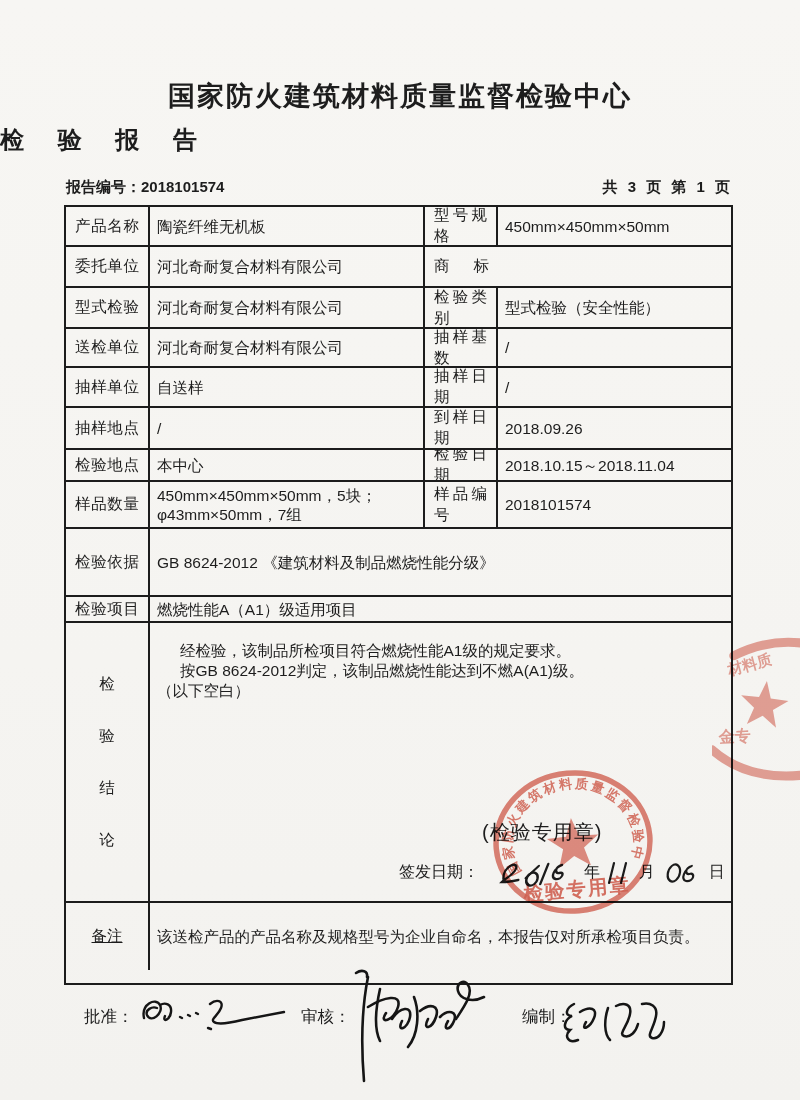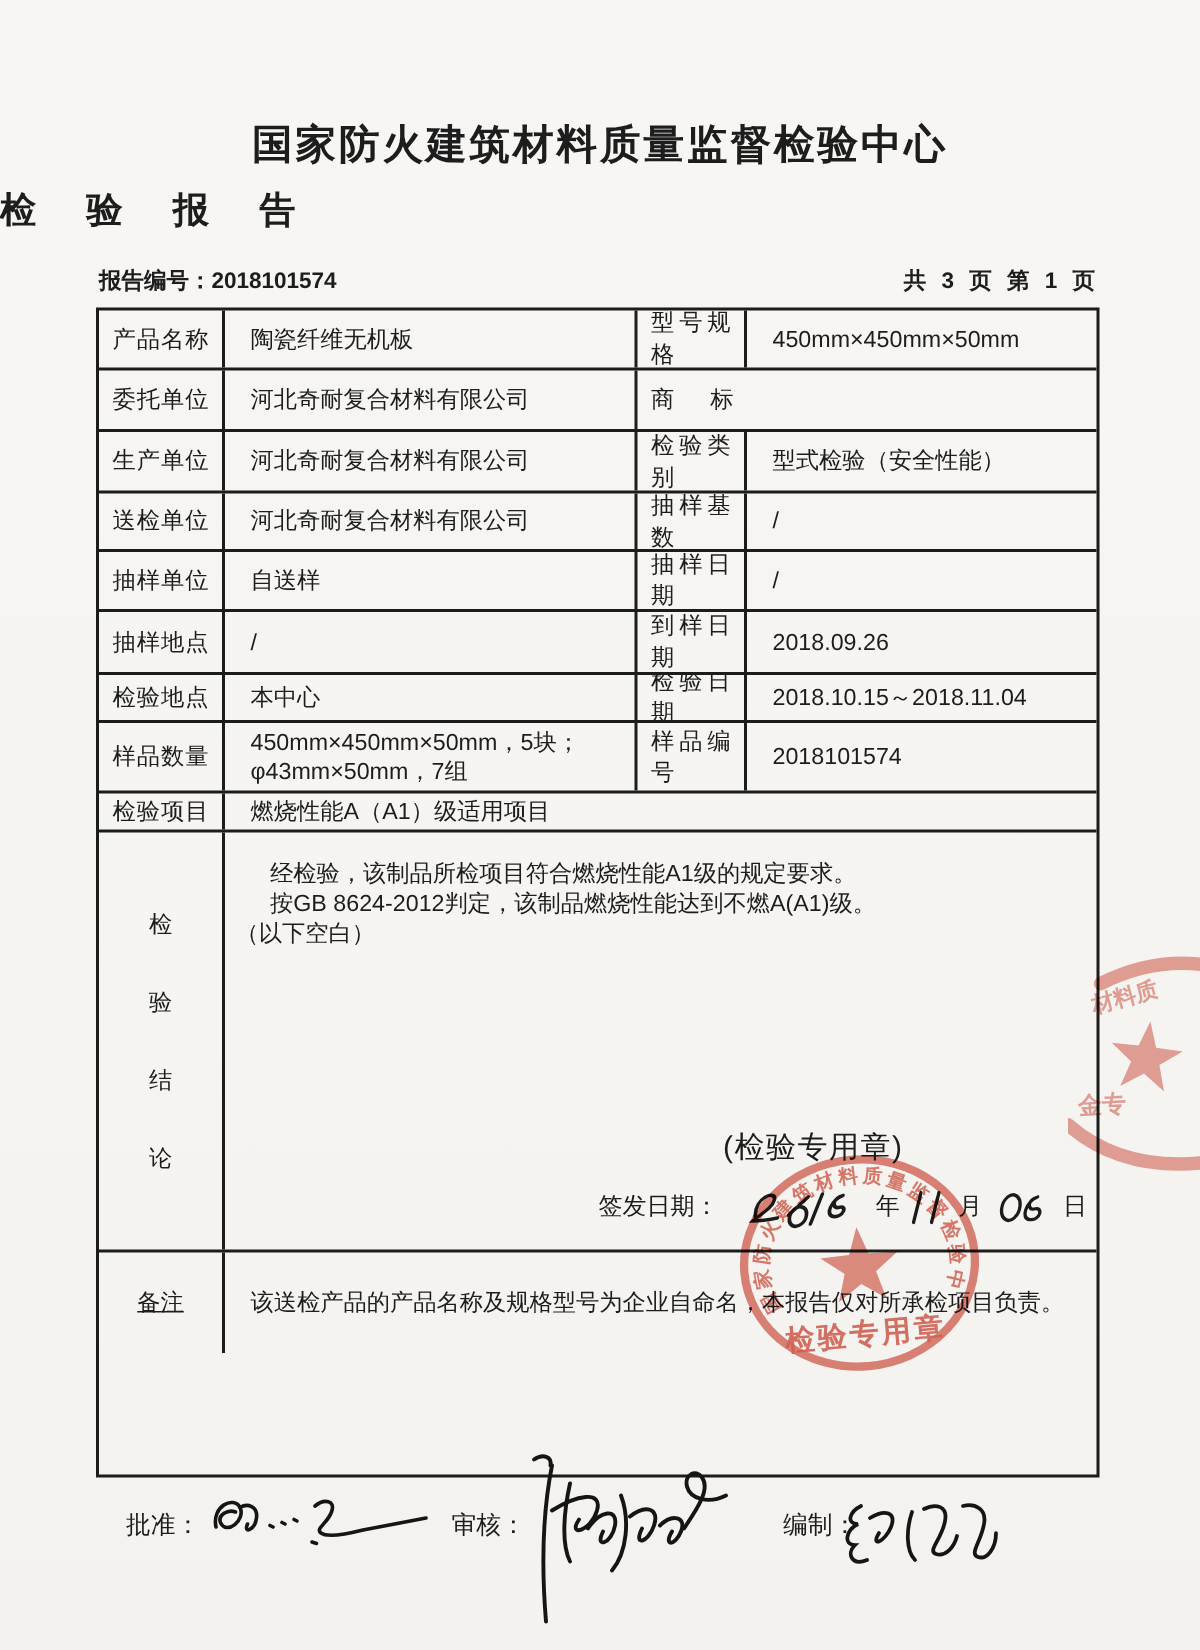--- a/index.html
+++ b/index.html
@@ -35,21 +35,21 @@
     border:2px solid #1c1c1c;box-sizing:border-box;
     font-size:15.5px;
   }
   .trow{display:grid;grid-template-columns:84px 275px 73px 1fr;border-bottom:2px solid #1c1c1c;box-sizing:border-box;}
   .trow.full{grid-template-columns:84px 1fr;}
   .trow:last-child{border-bottom:none;}
   .trow>div{border-right:2px solid #1c1c1c;box-sizing:border-box;display:flex;align-items:center;overflow:hidden;}
   .trow>div:last-child{border-right:none;}
   .lab{flex:1;text-align:justify;text-align-last:justify;padding:0 9px;font-weight:bold;font-weight:normal;}
   .lab.center{text-align:center;text-align-last:center;text-decoration:underline;}
-  .val{padding-left:17px;line-height:19px;}
+  .val{padding-left:7px;line-height:19px;}
   .h40{height:40px}.h41{height:41px}.h39{height:39px}.h42{height:42px}
   .h32{height:32px}.h47{height:47px}.h68{height:68px}.h43{height:26px}
   .h280{height:280px}.hfill{height:67px}
   
   .concl-label{flex-direction:column;justify-content:center;gap:31px;}
   .concl-label span{display:block;}
   .concl-body{position:relative;display:block !important;}
   .concl-body p{margin:0;line-height:20px;}
   .cp1{padding-top:18px;margin-left:30px !important;}
   .cp2{margin-top:20px;margin-left:30px !important;}
@@ -95,21 +95,21 @@
           <span class="lab">委托单位</span>
         </div>
       <div class="val">河北奇耐复合材料有限公司</div>
       <div>
           <span class="lab">商标</span>
         </div>
     </div>
 
     <div class="trow h41">
       <div>
-          <span class="lab">生产单位</span>
+          <span class="lab">型式检验</span>
         </div>
       <div class="val">河北奇耐复合材料有限公司</div>
       <div>
           <span class="lab">检验类别</span>
         </div>
       <div class="val">型式检验（安全性能）</div>
     </div>
 
     <div class="trow h39">
       <div>
@@ -159,20 +159,26 @@
       <div>
           <span class="lab">样品数量</span>
         </div>
       <div class="val">450mm×450mm×50mm，5块；φ43mm×50mm，7组</div>
       <div>
           <span class="lab">样品编号</span>
         </div>
       <div class="val">2018101574</div>
     </div>
 
+    <div class="trow full h68">
+      <div>
+          <span class="lab">检验依据</span>
+        </div>
+      <div class="val">GB 8624-2012 《建筑材料及制品燃烧性能分级》</div>
+    </div>
 
     <div class="trow full h43">
       <div>
           <span class="lab">检验项目</span>
         </div>
       <div class="val">燃烧性能A（A1）级适用项目</div>
     </div>
 
     <div class="trow full h280">
       <div class="concl-label">

